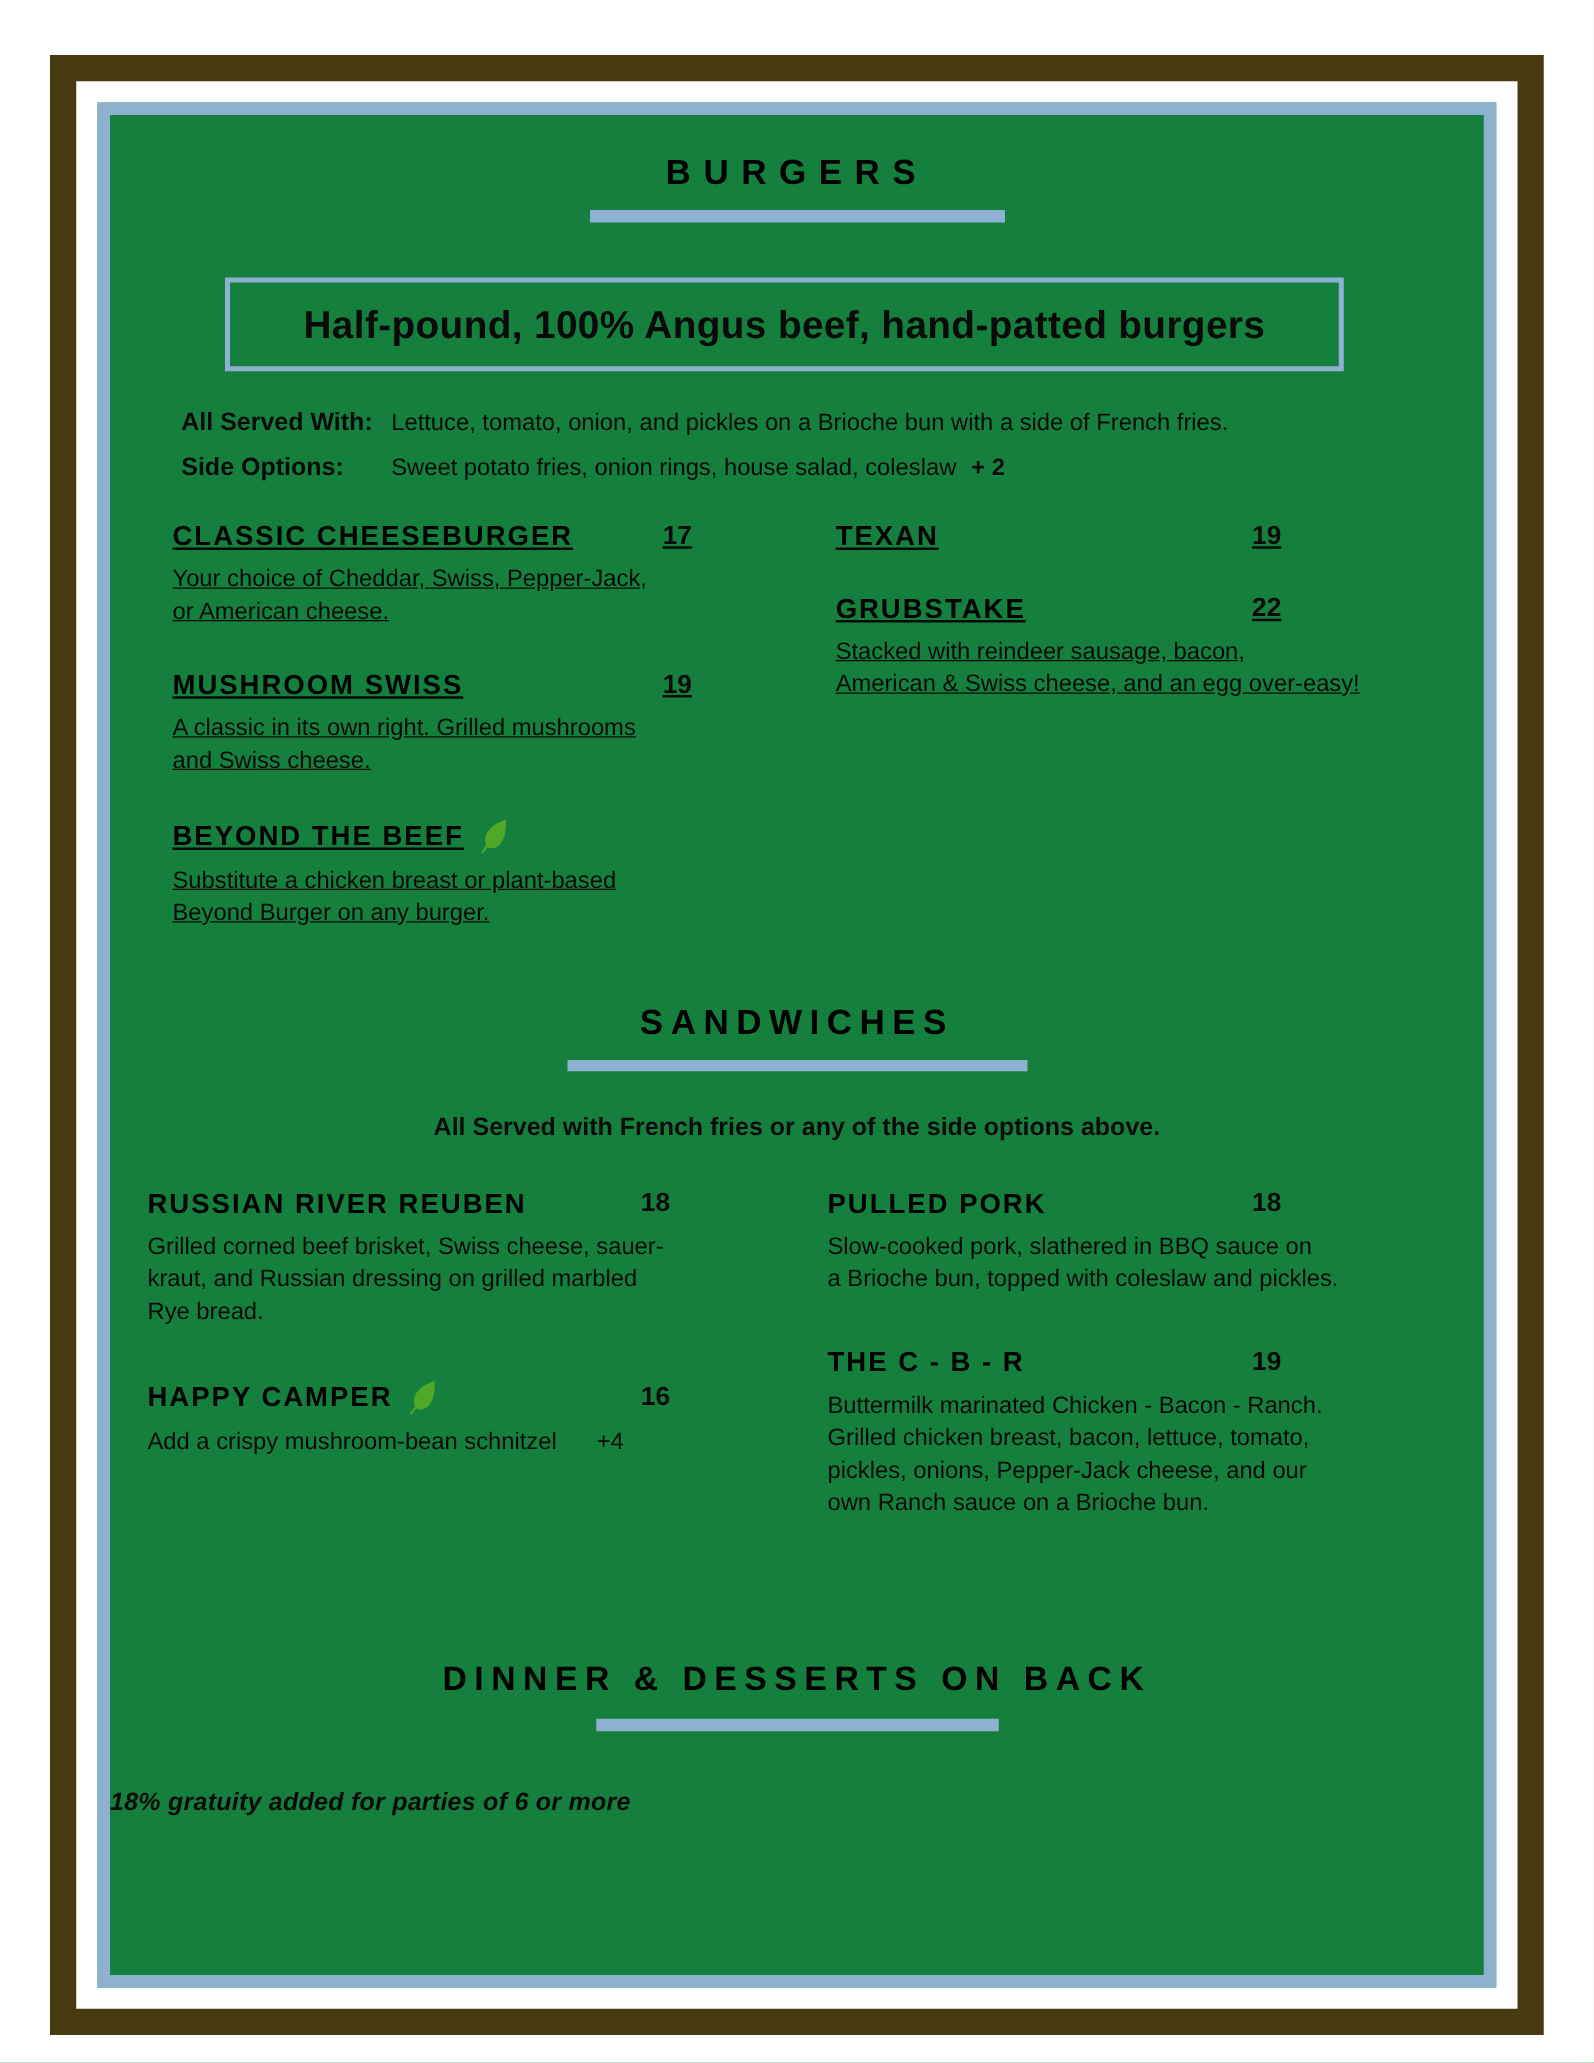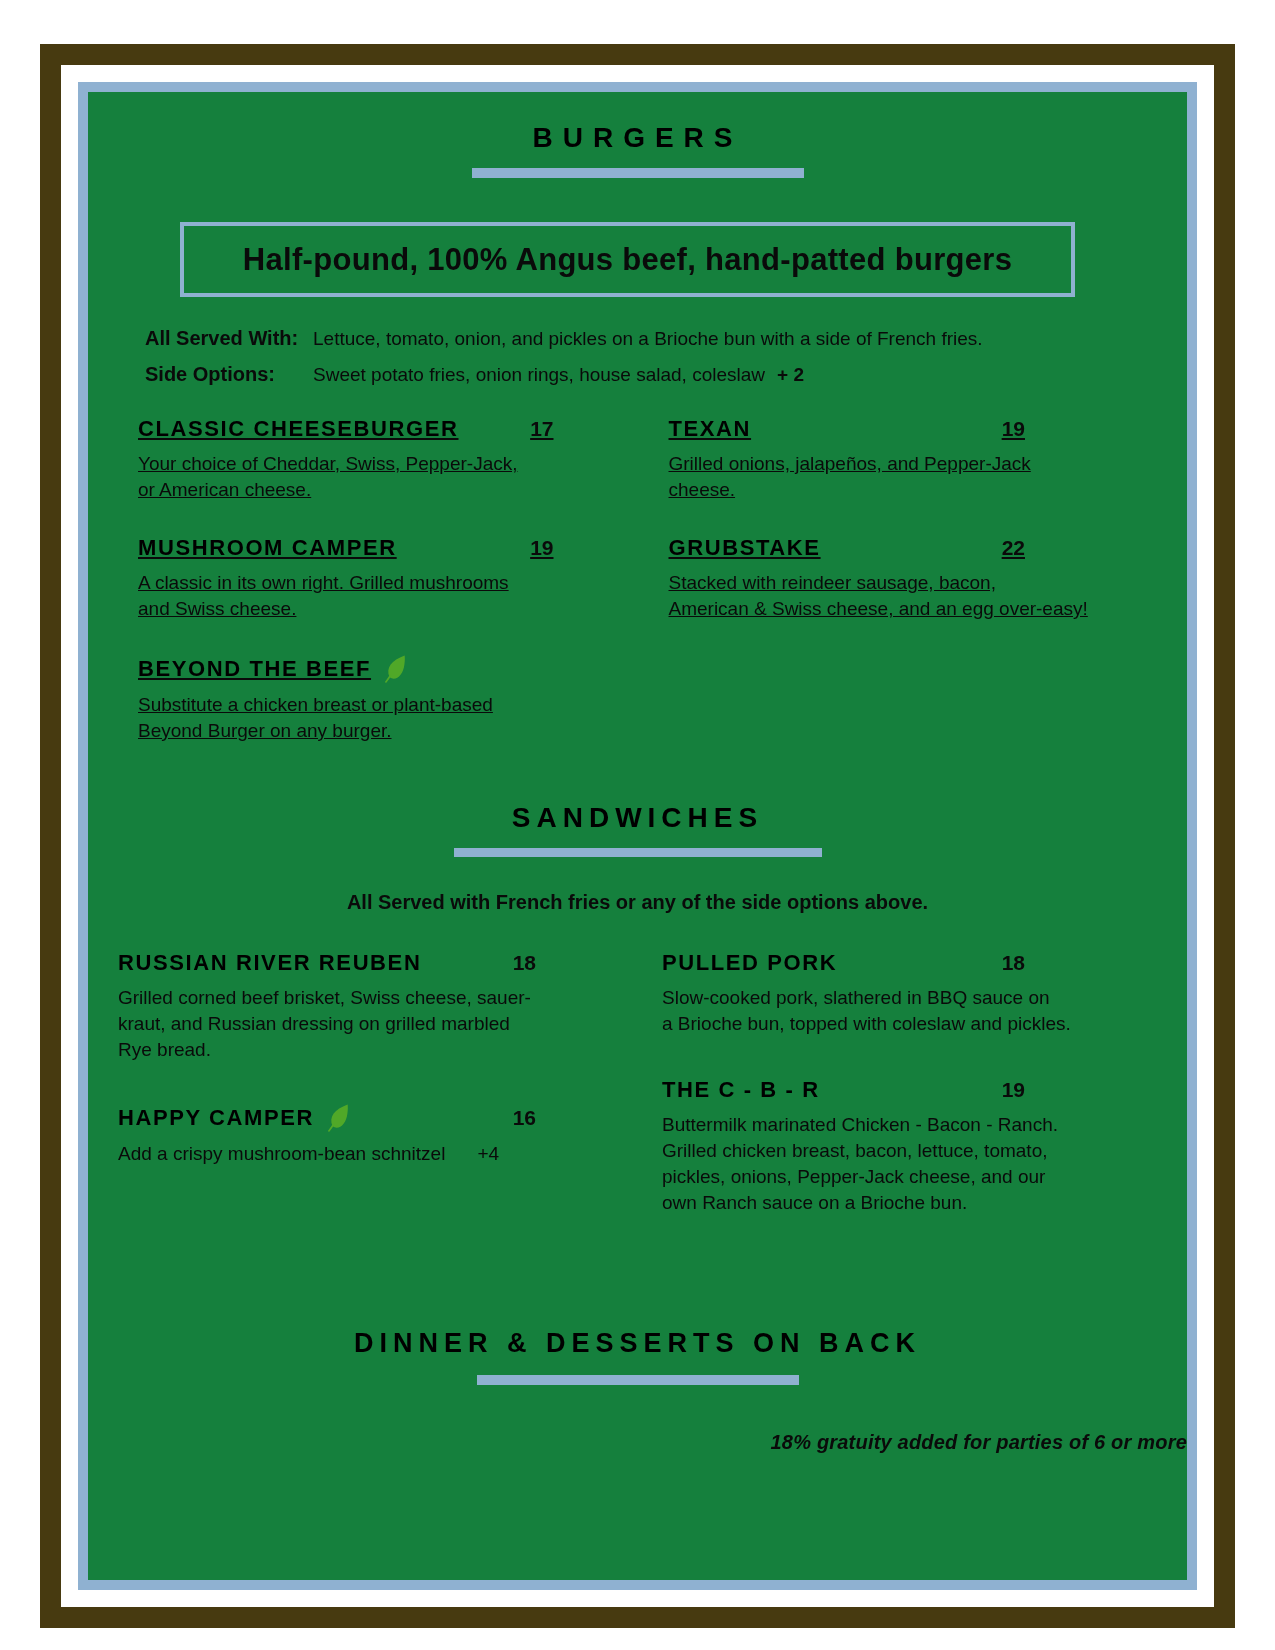--- a/index.html
+++ b/index.html
@@ -62,21 +62,21 @@
   }
   .item-price{margin-left:auto;font-size:21px;font-weight:bold;}
   .item-desc{margin-top:9px;font-size:19px;line-height:26px;white-space:pre-line;}
   .small-word{font-size:16px;}
   .addon-line{margin-top:11px;font-size:19px;display:flex;align-items:baseline;}
   .addon-price{margin-left:32px;}
   .leaf{width:25px;height:29px;flex:0 0 auto;}
   
   .sandwich-note{text-align:center;font-weight:bold;font-size:20px;margin-top:34px;}
   .gratuity{
-    text-align:right;font-weight:bold;font-style:italic;
+    text-align:left;font-weight:bold;font-style:italic;
     font-size:20px;margin-top:46px;letter-spacing:0.2px;
   }
 </style>
 </head>
 <body>
 
 <div class="frame">
   <div class="panel">
 
     <section>
@@ -99,21 +99,21 @@
             <article class="menu-item">
               <div class="item-head">
                 <h3 class="item-name">CLASSIC CHEESEBURGER</h3>
                 <span class="item-price">17</span>
               </div>
               <p class="item-desc">Your choice of Cheddar, Swiss, Pepper-Jack,
 or American cheese.</p>
             </article>
             <article class="menu-item">
               <div class="item-head">
-                <h3 class="item-name">MUSHROOM CAMPER</h3>
+                <h3 class="item-name">MUSHROOM SWISS</h3>
                 <span class="item-price">19</span>
               </div>
               <p class="item-desc">A classic in its own right. Grilled mushrooms
 and Swiss cheese.</p>
             </article>
             <article class="menu-item">
               <div class="item-head">
                 <h3 class="item-name">BEYOND THE BEEF<svg class="leaf" viewBox="0 0 26 30">
                     <path d="M22.5 1.5 C9 6.5 2.5 14 6.8 24.2 C13.5 28.5 21 22 22.3 10.5 C22.8 7 22.8 4 22.5 1.5 Z" fill="var(--leaf)"></path>
                     <path d="M7.5 22.5 C6 25 4.5 27 3 29" stroke="var(--leaf)" stroke-width="1.7" fill="none" stroke-linecap="round"></path>
@@ -122,22 +122,20 @@
               <p class="item-desc">Substitute a chicken breast or plant-based
 Beyond Burger on any burger.</p>
             </article>
           </div>
         <div class="col col-1">
             <article class="menu-item">
               <div class="item-head">
                 <h3 class="item-name">TEXAN</h3>
                 <span class="item-price">19</span>
               </div>
-              <p class="item-desc">Grilled onions, jalapeños, and Pepper-Jack
-cheese.</p>
             </article>
             <article class="menu-item">
               <div class="item-head">
                 <h3 class="item-name">GRUBSTAKE</h3>
                 <span class="item-price">22</span>
               </div>
               <p class="item-desc">Stacked with reindeer sausage, bacon,
 American &amp; Swiss cheese, and an egg over-easy!</p>
             </article>
           </div>

